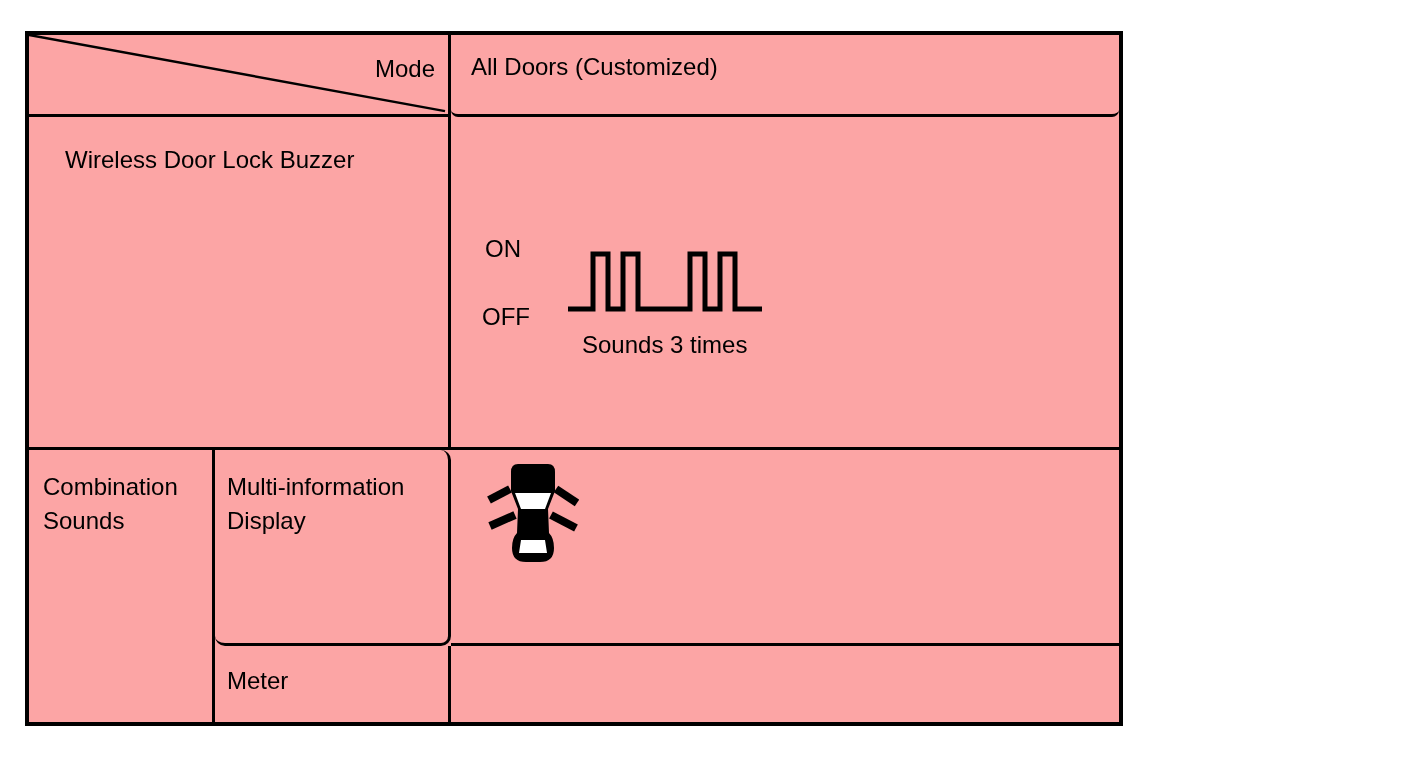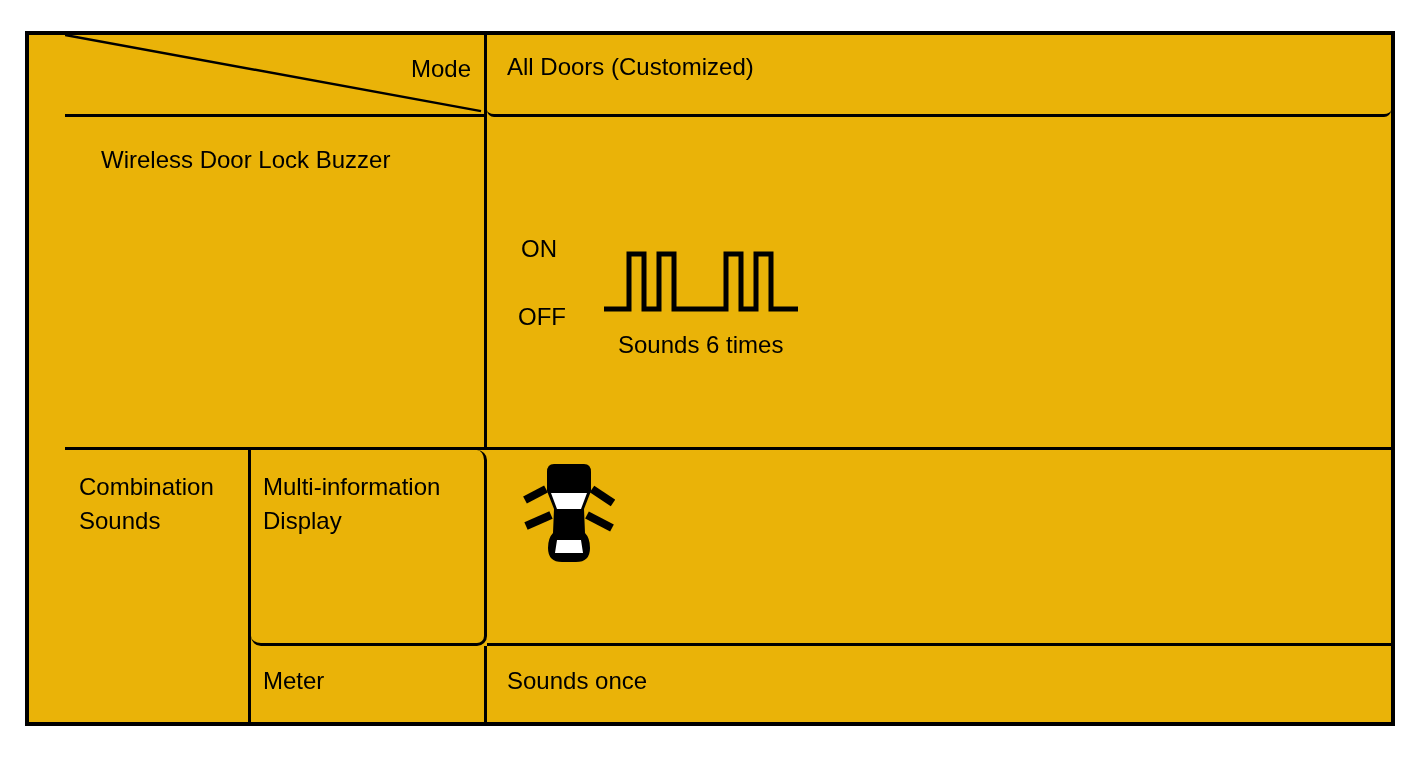--- a/index.html
+++ b/index.html
@@ -8,27 +8,26 @@
     background: #ffffff;
     font-family: "Liberation Sans", sans-serif;
     color: #000000;
     overflow: hidden;
   }
   .stage { position: relative; width: 1424px; height: 759px; background: #fff; }
 
   .table-grid {
     position: absolute;
     left: 25px; top: 31px;
-    width: 1370px; height: 695px;
+    width: 1098px; height: 695px;
     border: 4px solid #000;
     display: grid;
     grid-template-columns: 186px 236px 1fr;
     grid-template-rows: 82px 333px 196px 1fr;
-    background: #eab308;
-    padding-left: 36px;
+    background: #fca5a5;
   }
   .cell { position: relative; font-size: 24px; line-height: 34px; }
   .b-r { border-right: 3px solid #000; }
   .b-b { border-bottom: 3px solid #000; }
 
   .cell-corner      { grid-area: 1 / 1 / 2 / 3; }
   .cell-mode-value  { grid-area: 1 / 3 / 2 / 4; padding: 15px 0 0 20px; border-radius: 7px; }
   .cell-wdlb        { grid-area: 2 / 1 / 3 / 3; padding: 26px 0 0 36px; }
   .cell-waveform    { grid-area: 2 / 3 / 3 / 4; }
   .cell-combo       { grid-area: 3 / 1 / 5 / 2; padding: 20px 10px 0 14px; }
@@ -69,21 +68,21 @@
     <div class="cell cell-wdlb b-r b-b">
       <span>Wireless Door Lock Buzzer</span>
     </div>
 
     <div class="cell cell-waveform b-b">
       <span class="abs on-label">ON</span>
       <span class="abs off-label">OFF</span>
       <svg class="wave-svg" width="216" height="76" viewBox="0 0 216 76">
         <polyline fill="none" stroke="#000" stroke-width="5" stroke-linejoin="miter" points="9,68 34,68 34,13 49,13 49,68 64,68 64,13 79,13 79,68 131,68 131,13 146,13 146,68 161,68 161,13 176,13 176,68 203,68"></polyline>
       </svg>
-      <span class="abs wave-caption">Sounds 6 times</span>
+      <span class="abs wave-caption">Sounds 3 times</span>
     </div>
 
     <div class="cell cell-combo b-r">
       <span>Combination Sounds</span>
     </div>
 
     <div class="cell cell-mid b-r b-b">
       <span>Multi-information Display</span>
     </div>
 
@@ -101,18 +100,15 @@
 
         <path fill="#fff" d="M28 30 L64 30 L58 46 L34 46 Z"></path>
 
         <path fill="#fff" d="M34 77 L58 77 L60 90 L32 90 Z"></path>
       </svg>
     </div>
 
     <div class="cell cell-buzzer b-r">
       <span>Meter</span>
     </div>
-    <div class="cell cell-sounds-once">
-      <span>Sounds once</span>
-    </div>
 
   </div>
 </div>
 
 </body></html>

